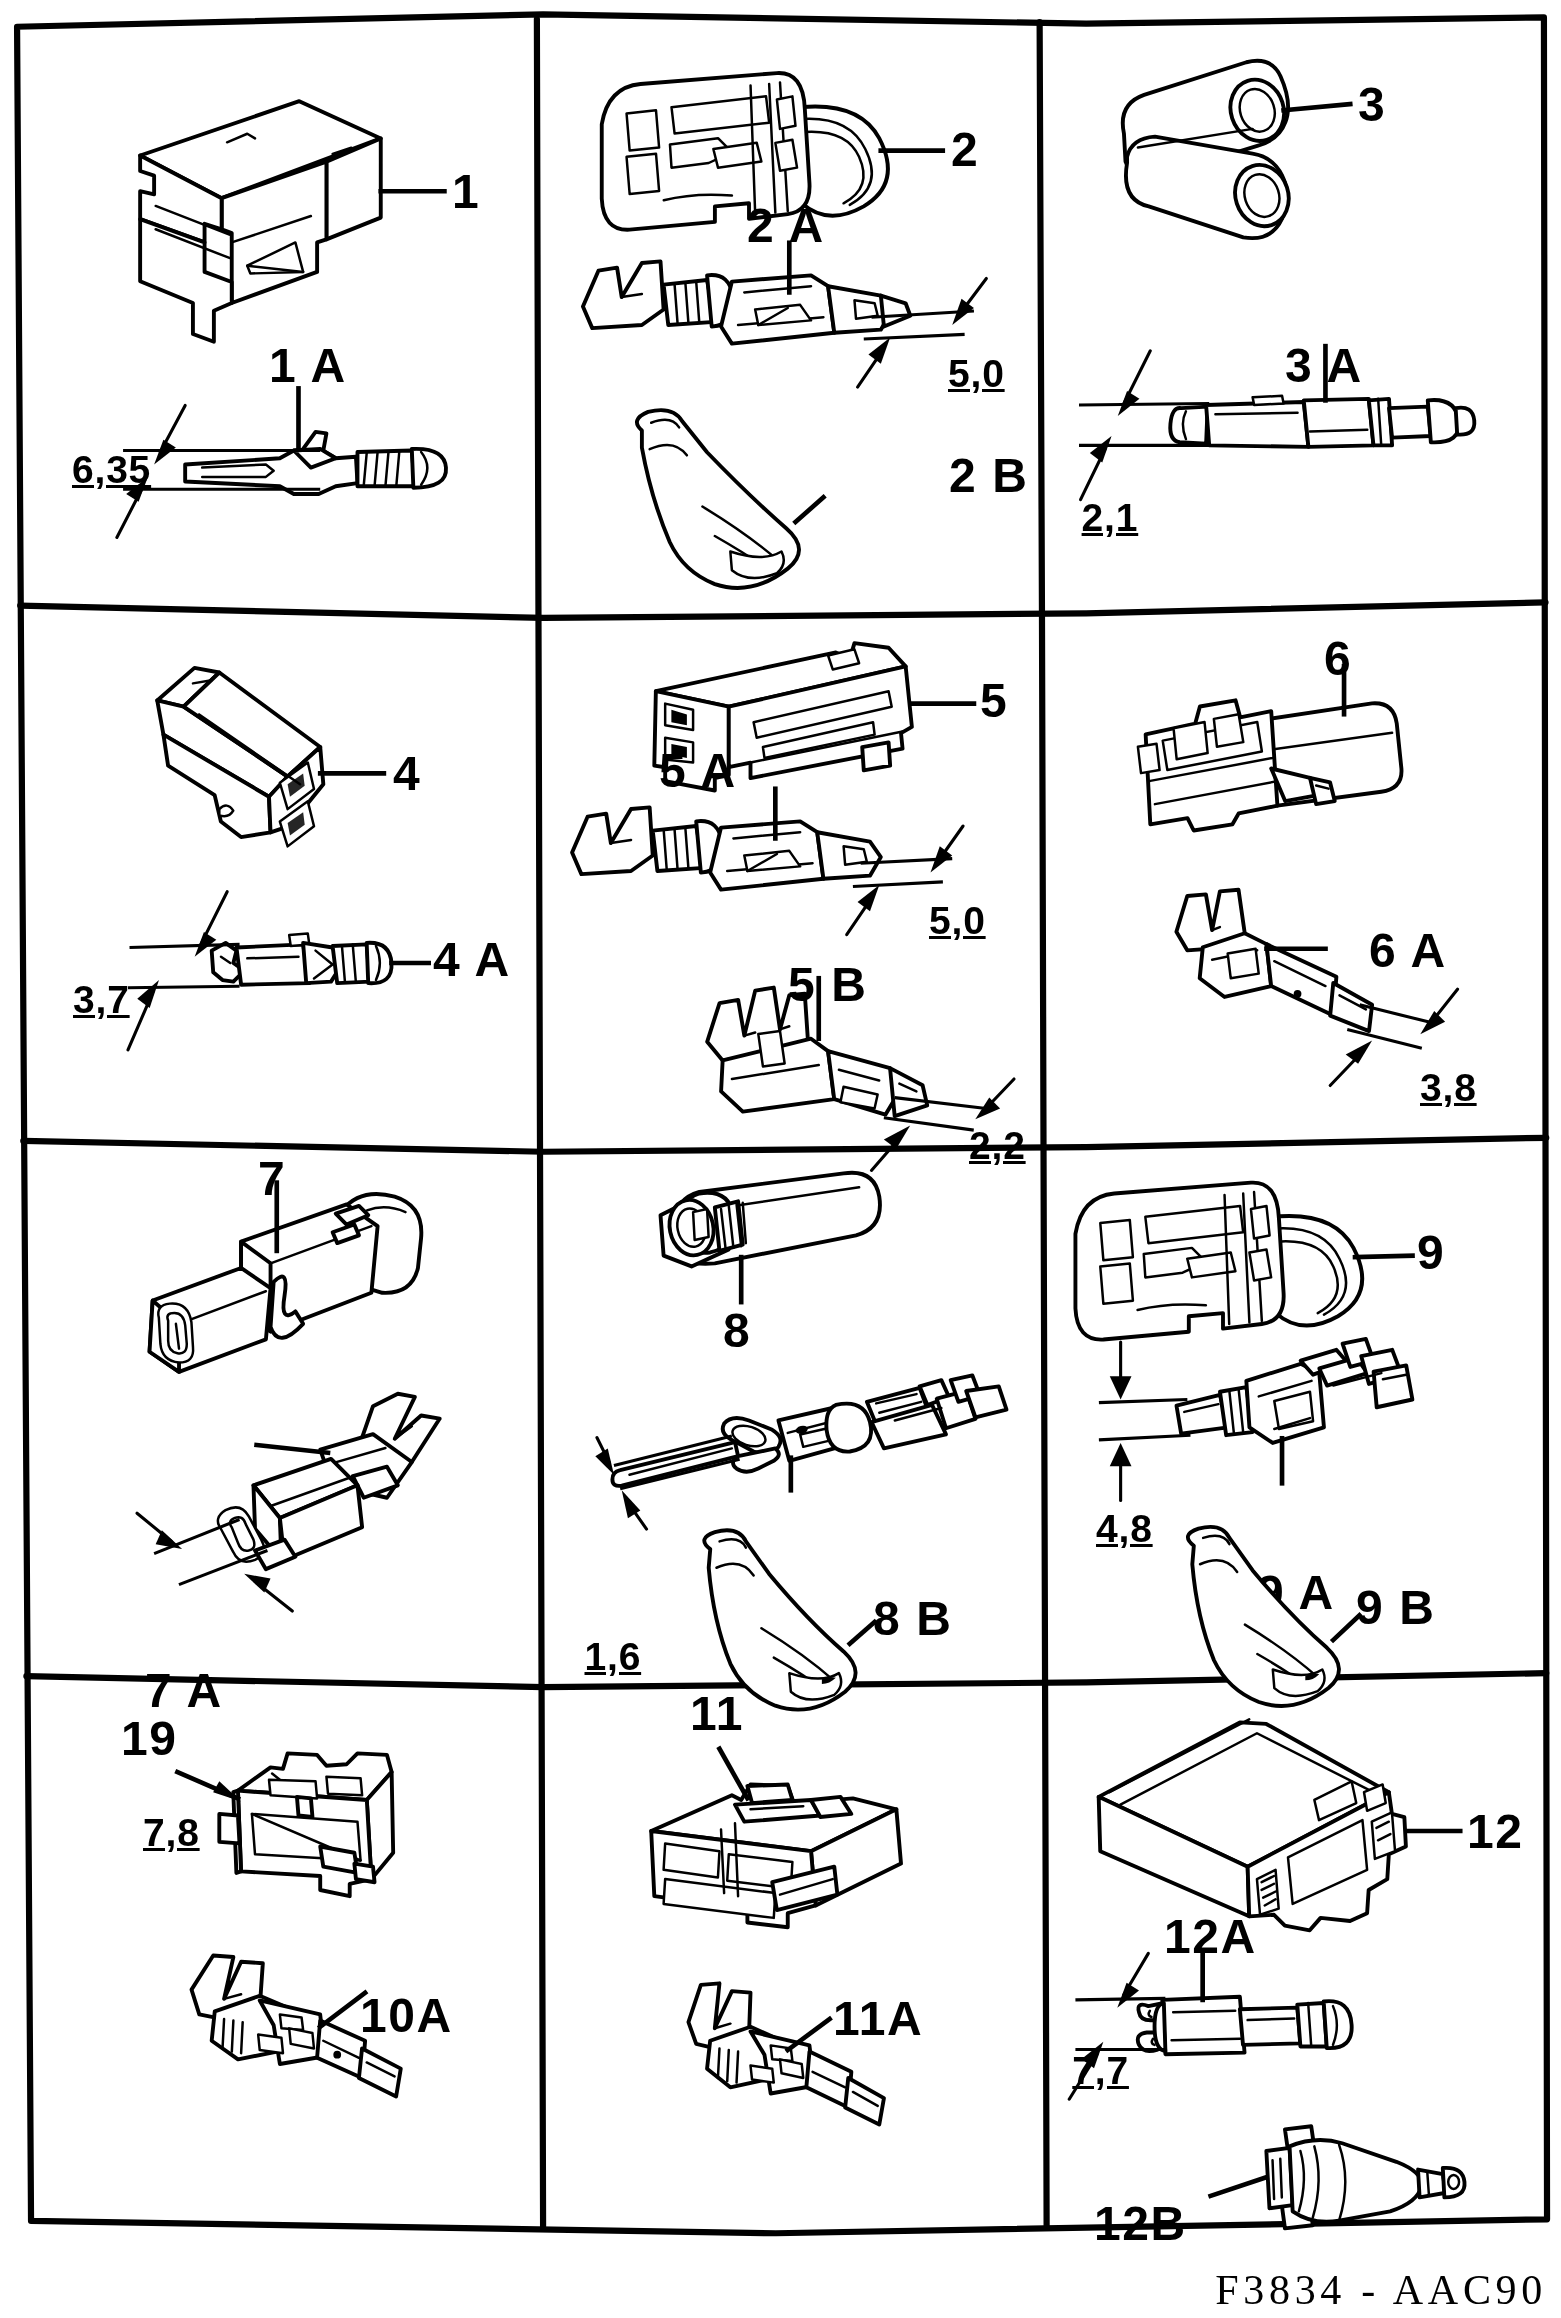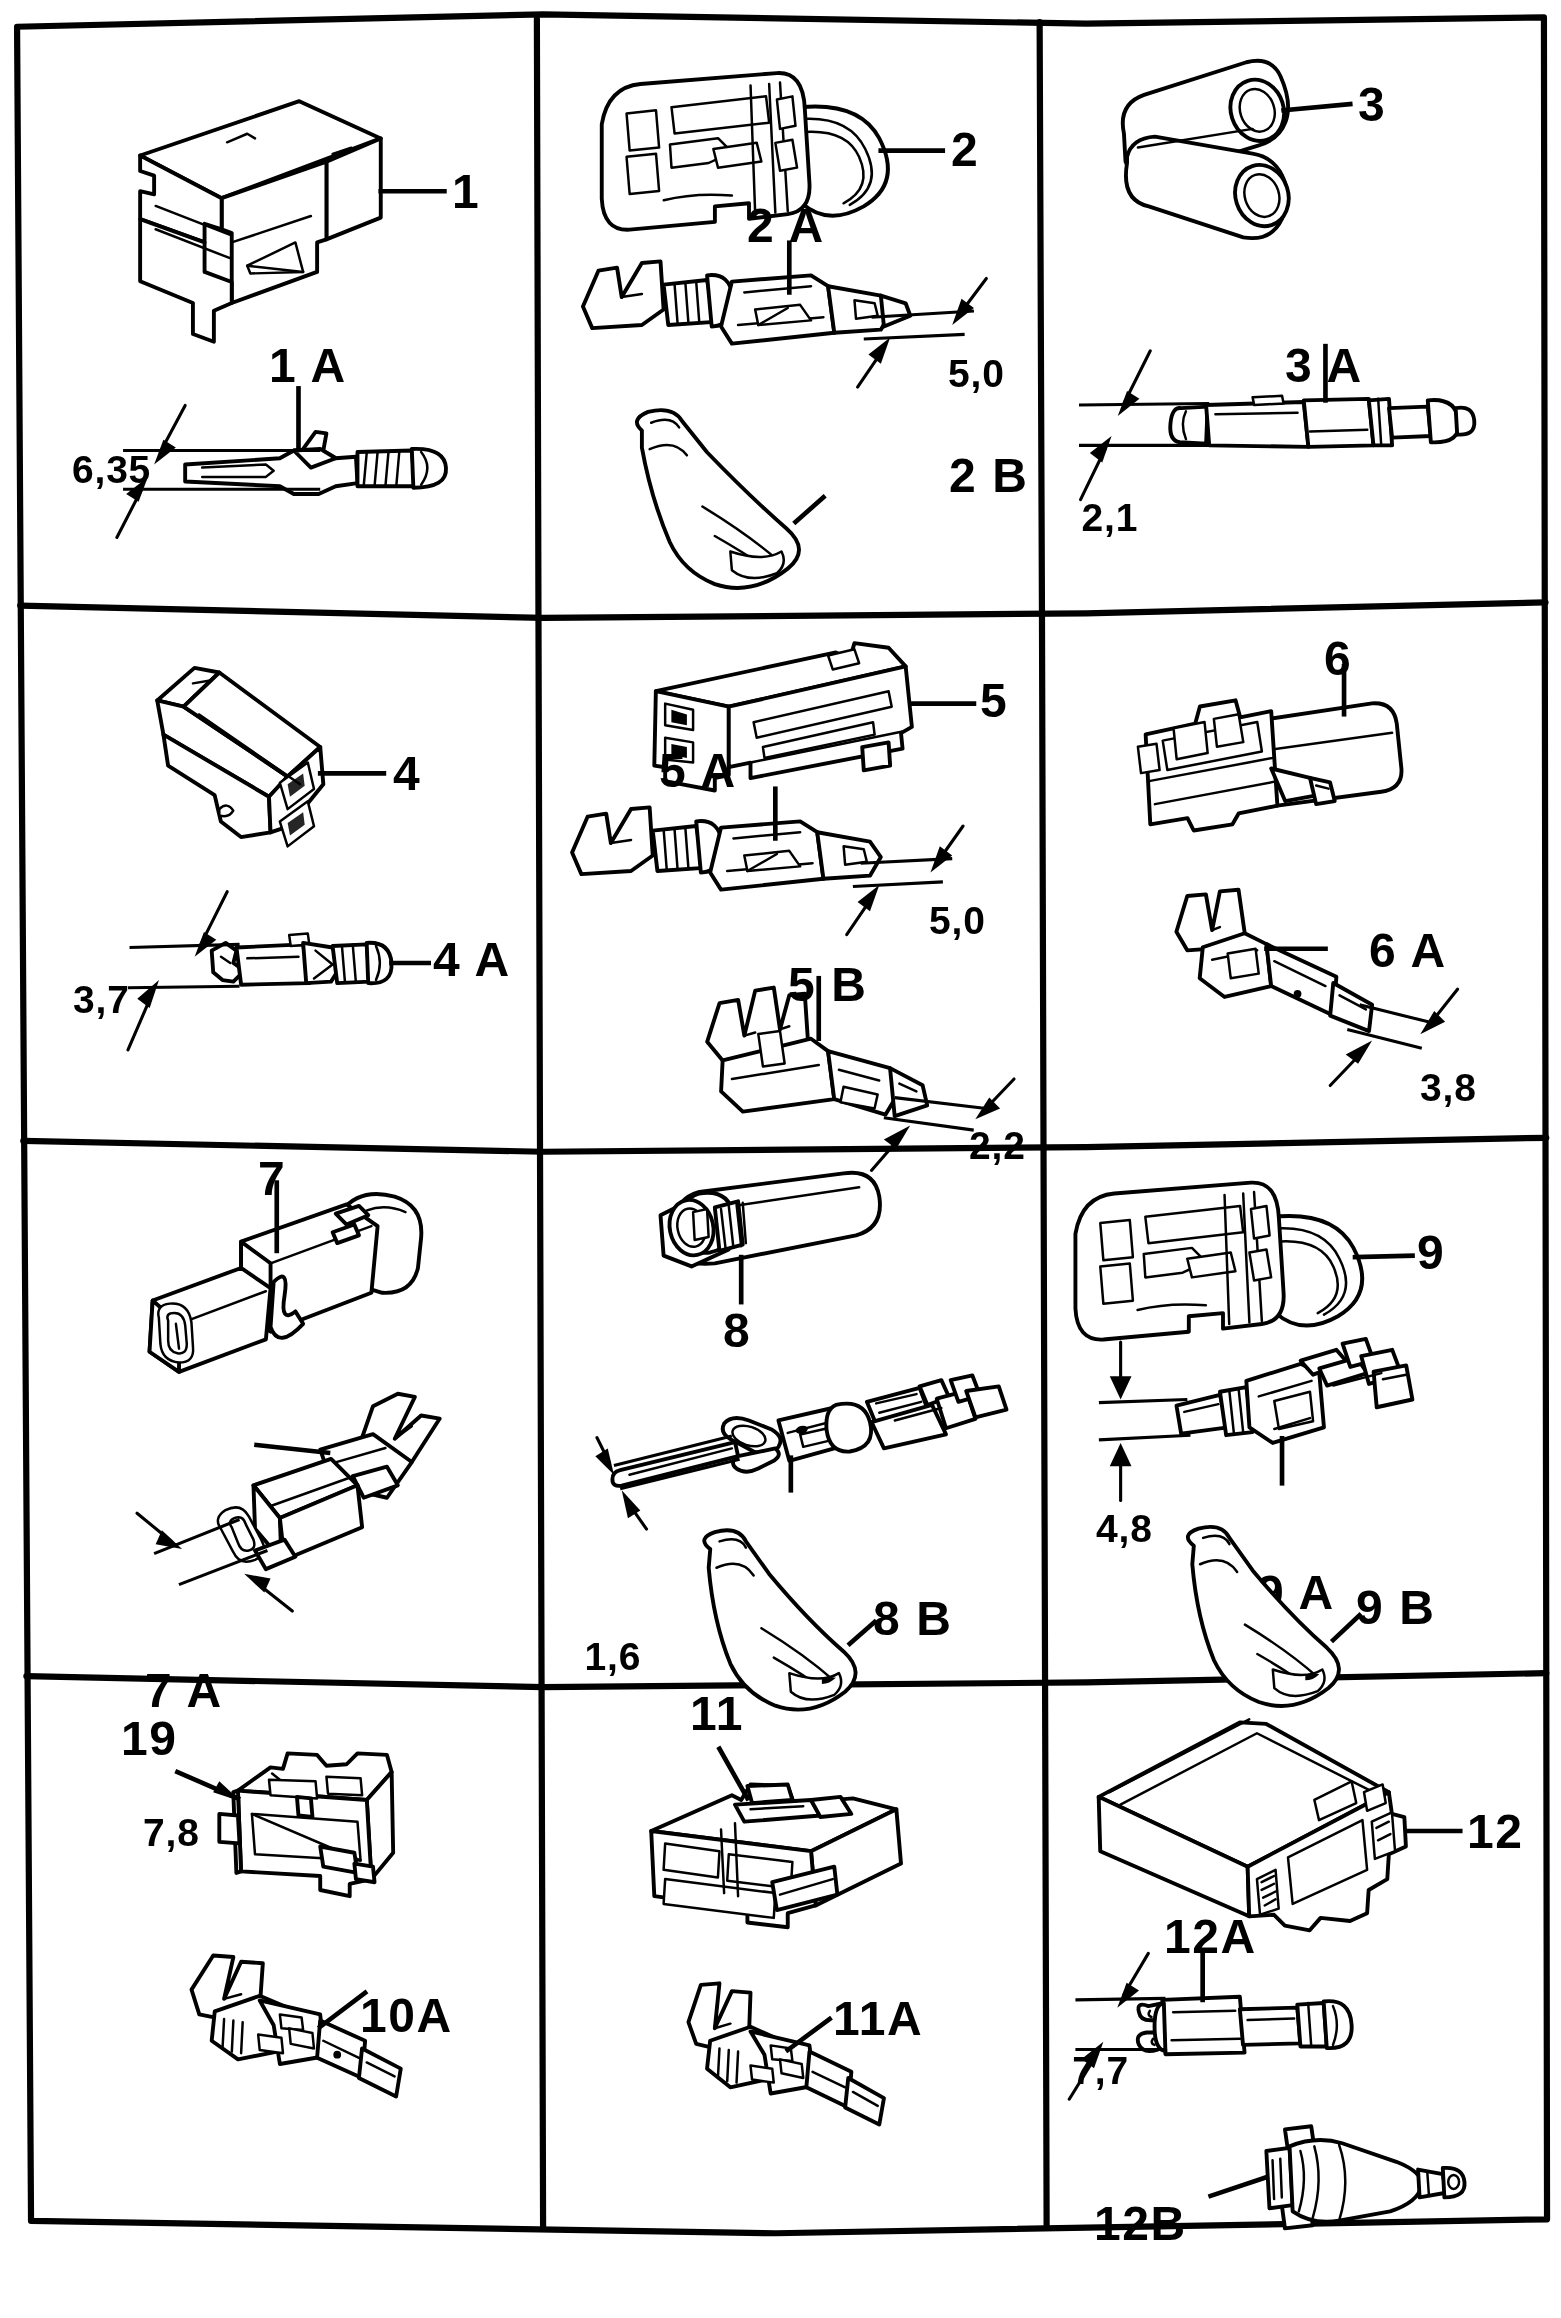--- a/index.html
+++ b/index.html
@@ -7,21 +7,21 @@
     width:1561px;height:2319px;
     font-family:"Liberation Sans",sans-serif;
     color:#000;overflow:hidden;position:relative;
   }
   #sheet{position:absolute;inset:0;}
   .grid-svg{position:absolute;left:0;top:0;width:1561px;height:2319px;}
   .cell{position:absolute;}
   .lbl{position:absolute;font-family:"Liberation Sans",sans-serif;font-weight:700;
        line-height:1;white-space:nowrap;color:#000;}
   .lbl.big{font-size:48px;letter-spacing:1.6px;}
-  .lbl.dim{font-size:39px;letter-spacing:0.8px;}
+  .lbl.dim{font-size:39px;letter-spacing:0.8px;text-decoration:underline;}
   .footer{position:absolute;right:14px;bottom:4.7px;
           font-family:"Liberation Serif",serif;font-size:42px;letter-spacing:4.7px;}
   svg{display:block;overflow:visible;}
   .ln{fill:none;stroke:#000;stroke-width:5;stroke-linejoin:round;stroke-linecap:round;}
   .ln-t{fill:none;stroke:#000;stroke-width:3.2;stroke-linejoin:round;stroke-linecap:round;}
   .fl{fill:#fff;stroke:#000;stroke-width:5;stroke-linejoin:round;stroke-linecap:round;}
   .fl-t{fill:#fff;stroke:#000;stroke-width:3.2;stroke-linejoin:round;stroke-linecap:round;}
   .blk{fill:#000;stroke:none;}
   .lead{fill:none;stroke:#000;stroke-width:6;stroke-linecap:square;}
   .dimline{fill:none;stroke:#000;stroke-width:4;}
@@ -821,15 +821,16 @@
         <path class="ln-t" d="M470 90 L472 118"></path>
 
         <path class="fl" d="M490 84 Q516 82 518 102 Q520 122 492 122 Z"></path>
         <ellipse class="fl-t" cx="504" cy="102" rx="7" ry="9"></ellipse>
       </g>
       <path class="lead" d="M262 96 L190 120"></path>
     </svg>
     <div class="lbl big" style="left:31px;top:501px;">12B</div>
   </div>
 
+  <div class="footer">F3834 - AAC90</div>
 
 </div>
 
 
 </body></html>

